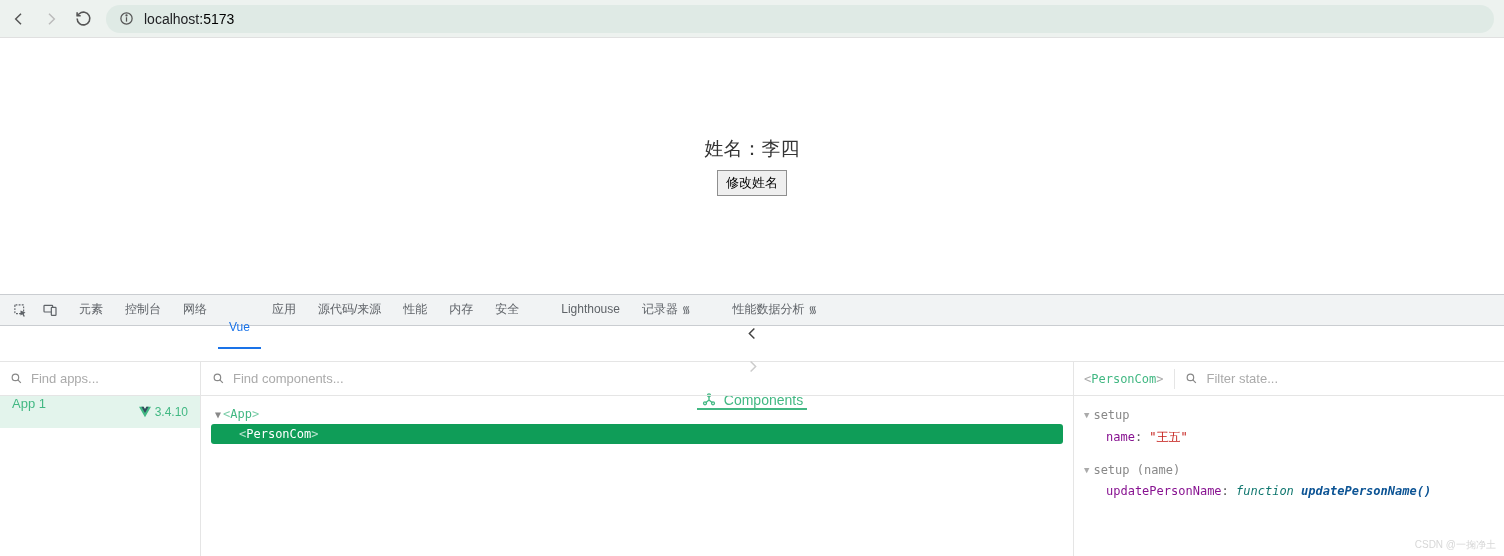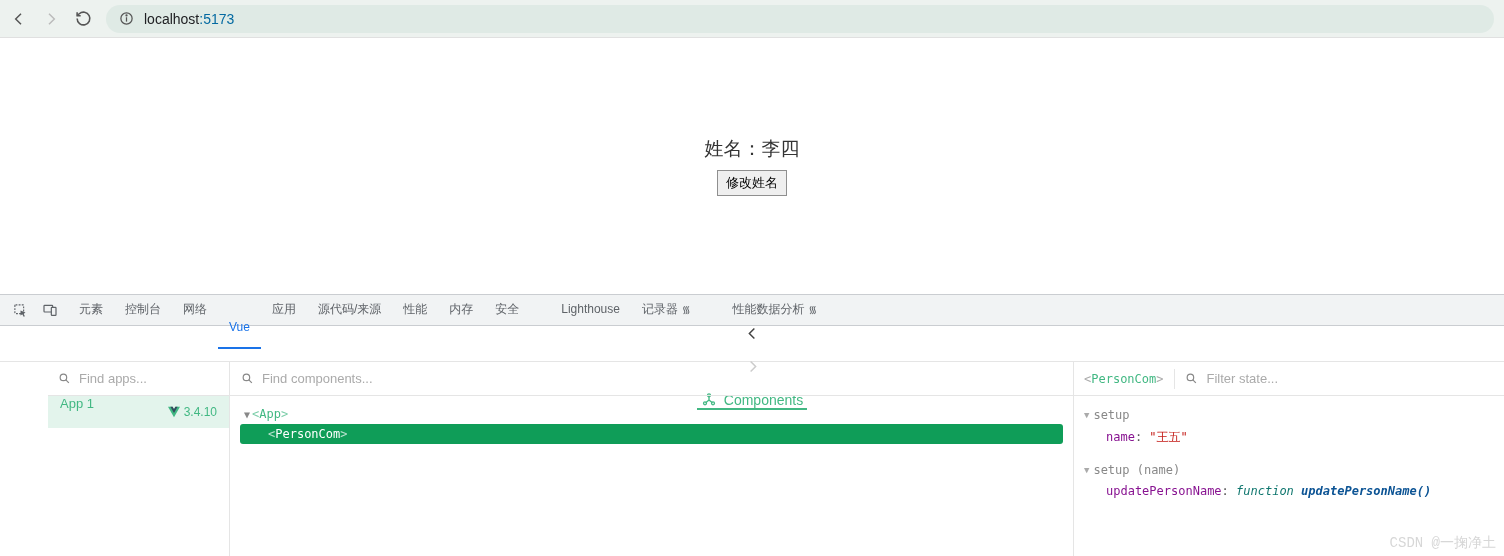--- a/index.html
+++ b/index.html
@@ -6,21 +6,21 @@
     body { font-family: -apple-system, BlinkMacSystemFont, "Segoe UI", Arial, sans-serif; font-size: 13px; color: #333; width: 1504px; height: 556px; overflow: hidden; background: #fff; }
     
     
     .browser-toolbar { height: 38px; background: #edf2ef; display: flex; align-items: center; padding: 0 10px; gap: 14px; border-bottom: 1px solid #e0e0e0; }
     .browser-toolbar .nav-icon { width: 18px; height: 18px; display: flex; align-items: center; justify-content: center; color: #555; cursor: pointer; }
     .browser-toolbar .nav-icon.disabled { color: #bbb; cursor: default; }
     .url-bar { flex: 1; height: 28px; background: #dfeae5; border-radius: 14px; display: flex; align-items: center; padding: 0 12px; gap: 10px; }
     .url-bar .info-icon { width: 16px; height: 16px; display: flex; align-items: center; justify-content: center; color: #555; }
     .url-bar .url-text { font-size: 14px; color: #202124; }
     .url-bar .url-text .host { color: #202124; }
-    .url-bar .url-text .port { color: #0369a1; }
+    .url-bar .url-text .port { color: #000000; }
     
     
     .page-content { height: 256px; background: #fff; display: flex; flex-direction: column; align-items: center; justify-content: center; gap: 8px; }
     .page-content .name-label { font-size: 19px; font-family: Arial, sans-serif; }
     .page-content button { font-size: 13px; padding: 3px 8px; background: #efefef; border: 1px solid #8f8f8f; cursor: pointer; font-family: Arial, sans-serif; }
     
     
     .devtools-tabs { height: 32px; background: #f1f3f4; border-top: 1px solid #cacdd1; border-bottom: 1px solid #cacdd1; display: flex; align-items: center; padding: 0 8px; gap: 0; }
     .devtools-tabs .dt-icon { width: 24px; height: 24px; display: flex; align-items: center; justify-content: center; color: #5f6368; cursor: pointer; margin-right: 6px; }
     .devtools-tabs .tab { padding: 0 11px; height: 41px; display: flex; align-items: center; font-size: 12px; color: #5f6368; cursor: pointer; border-bottom: 2px solid transparent; gap: 4px; }
@@ -30,21 +30,21 @@
     
     .vue-toolbar { height: 36px; background: #fff; border-bottom: 1px solid #e5e5e5; display: flex; align-items: center; padding: 0 12px; gap: 18px; flex-direction: column; }
     .vue-toolbar .nav-btn { width: 20px; height: 20px; display: flex; align-items: center; justify-content: center; color: #444; cursor: pointer; }
     .vue-toolbar .nav-btn.disabled { color: #ccc; }
     .vue-toolbar .vtab { height: 36px; display: flex; align-items: center; gap: 7px; padding: 0 4px; font-size: 14px; cursor: pointer; color: #666; border-bottom: 2px solid transparent; }
     .vue-toolbar .vtab.active { color: #42b883; border-bottom-color: #42b883; }
     .vue-toolbar .vtab-icon { width: 16px; height: 16px; display: flex; align-items: center; justify-content: center; }
     
     
     .panels { display: flex; height: 194px; }
-    .panel-apps { width: 182px; border-right: 1px solid #e5e5e5; display: flex; flex-direction: column; margin-left: 48px; }
+    .panel-apps { width: 201px; border-right: 1px solid #e5e5e5; display: flex; flex-direction: column; }
     .panel-tree { flex: 1; border-right: 1px solid #e5e5e5; display: flex; flex-direction: column; }
     .panel-state { width: 430px; display: flex; flex-direction: column; position: relative; }
     
     .search-row { height: 34px; border-bottom: 1px solid #e5e5e5; display: flex; align-items: center; padding: 0 10px; gap: 8px; }
     .search-row input { border: none; outline: none; flex: 1; font-size: 13px; color: #333; background: transparent; }
     .search-row input::placeholder { color: #aaa; }
     .search-icon { width: 14px; height: 14px; color: #888; display: flex; align-items: center; justify-content: center; }
     
     .app-item { height: 32px; background: #e3f4ec; display: flex; justify-content: space-between; padding: 0 12px; font-size: 13px; cursor: pointer; }
     .app-item .app-name { color: #42b883; }
@@ -68,21 +68,21 @@
     .state-body { padding: 8px 10px; font-family: Menlo, Consolas, monospace; font-size: 12px; }
     .state-group-header { color: #888; padding: 4px 0; display: flex; align-items: center; gap: 4px; cursor: pointer; }
     .state-group-header .caret { font-size: 9px; color: #aaa; }
     .state-prop { padding: 3px 0 3px 22px; }
     .state-prop .key { color: #881391; }
     .state-prop .colon { color: #555; }
     .state-prop .str { color: #c41a16; }
     .state-prop .kw { color: #0f766e; font-style: italic; }
     .state-prop .fn { color: #0b5394; font-style: italic; font-weight: 600; }
     
-    .watermark { position: absolute; bottom: 4px; right: 8px; font-size: 14px; color: #d7d7d7; pointer-events: none; font-family: Liberation Mono, monospace; }
+    .watermark { position: absolute; bottom: 4px; right: 8px; font-size: 10px; color: #d7d7d7; pointer-events: none; font-family: Liberation Sans, sans-serif; }
     
     svg { display: block; }
   </style>
 </head>
 <body>
 
 <div class="browser-toolbar">
   <div class="nav-icon">
     <svg width="16" height="16" viewBox="0 0 24 24" fill="none" stroke="currentColor" stroke-width="2.2">
         <path d="M15 4l-8 8 8 8"></path>

